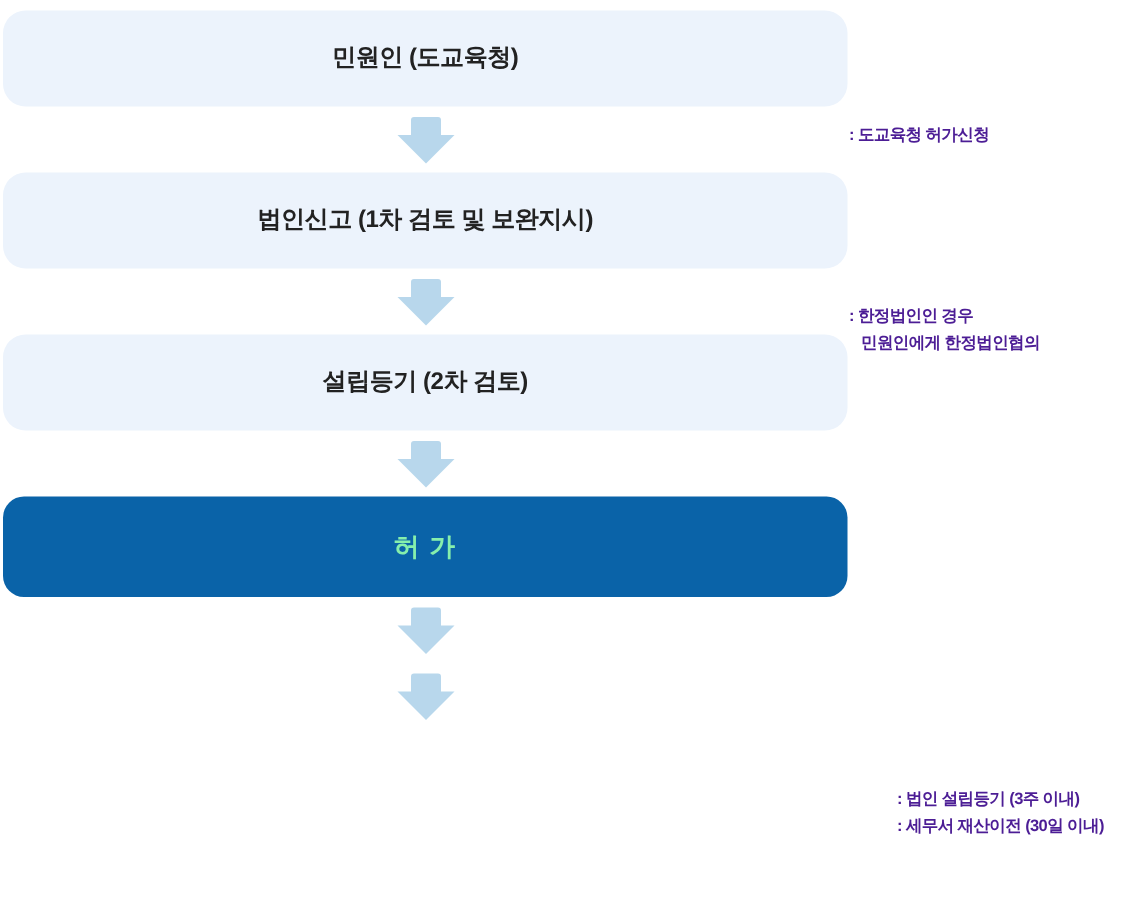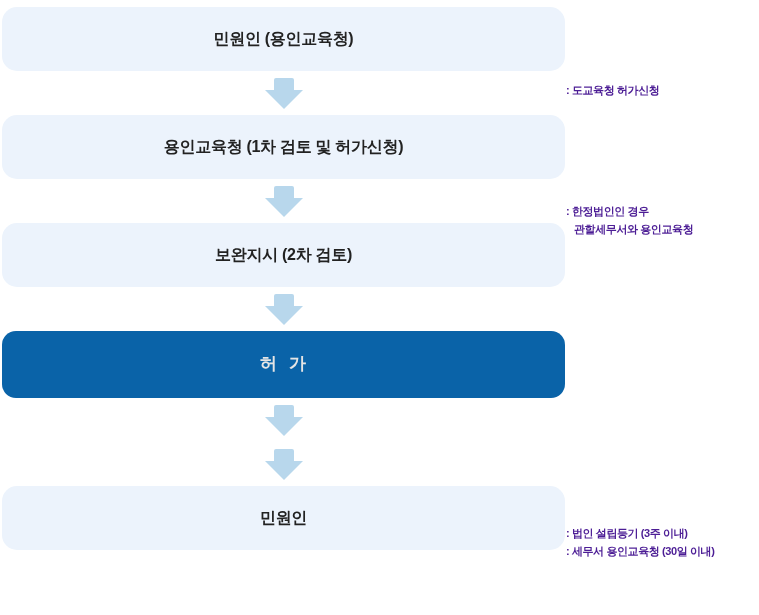--- a/index.html
+++ b/index.html
@@ -48,25 +48,24 @@
     line-height: 1;
     text-align: center;
   }
 
   .flow-step.highlight {
     background: #0a63a8;
     border-radius: 14px;
     height: 67px;
   }
   .flow-step.highlight .step-label {
-    color: #e5e5e5;
+    color: #86efac;
     font-size: 17px;
     font-weight: 700;
     letter-spacing: 1px;
-    font-family: Liberation Mono, monospace;
   }
 
   
   .flow-arrow {
     height: 44px;
     width: 563px;
     display: flex;
     align-items: center;
     justify-content: center;
   }
@@ -110,53 +109,53 @@
   }
   .annotation .ann-line {
     display: block;
   }
   .annotation .ann-line.indent {
     padding-left: 8px;
   }
 
   #annotation-1 { top: 82px; }
   #annotation-2 { top: 203px; }
-  #annotation-3 { top: 525px; }
+  #annotation-3 { top: 525px; margin-left: 32px; }
 </style>
 </head>
 <body>
 
 <div id="flowchart">
 
   <div class="flow-column">
 
     <div class="flow-step">
-      <span class="step-label">민원인 (용인교육청)</span>
+      <span class="step-label">민원인 (도교육청)</span>
     </div>
 
     <div class="flow-arrow">
       <span class="arrow-glyph">
         <span class="arrow-stem"></span>
         <span class="arrow-head"></span>
       </span>
     </div>
 
     <div class="flow-step">
-      <span class="step-label">용인교육청 (1차 검토 및 허가신청)</span>
+      <span class="step-label">법인신고 (1차 검토 및 보완지시)</span>
     </div>
 
     <div class="flow-arrow">
       <span class="arrow-glyph">
         <span class="arrow-stem"></span>
         <span class="arrow-head"></span>
       </span>
     </div>
 
     <div class="flow-step">
-      <span class="step-label">보완지시 (2차 검토)</span>
+      <span class="step-label">설립등기 (2차 검토)</span>
     </div>
 
     <div class="flow-arrow">
       <span class="arrow-glyph">
         <span class="arrow-stem"></span>
         <span class="arrow-head"></span>
       </span>
     </div>
 
     <div class="flow-step highlight">
@@ -171,33 +170,30 @@
     </div>
 
 
     <div class="flow-arrow">
       <span class="arrow-glyph">
         <span class="arrow-stem"></span>
         <span class="arrow-head"></span>
       </span>
     </div>
 
-    <div class="flow-step">
-      <span class="step-label">민원인</span>
-    </div>
 
   </div>
 
   <div class="annotation" id="annotation-1">
     <span class="ann-line">: 도교육청 허가신청</span>
   </div>
 
   <div class="annotation" id="annotation-2">
     <span class="ann-line">: 한정법인인 경우</span>
-    <span class="ann-line indent">관할세무서와 용인교육청</span>
+    <span class="ann-line indent">민원인에게 한정법인협의</span>
   </div>
 
   <div class="annotation" id="annotation-3">
     <span class="ann-line">: 법인 설립등기 (3주 이내)</span>
-    <span class="ann-line">: 세무서 용인교육청 (30일 이내)</span>
+    <span class="ann-line">: 세무서 재산이전 (30일 이내)</span>
   </div>
 
 </div>
 
 </body></html>

